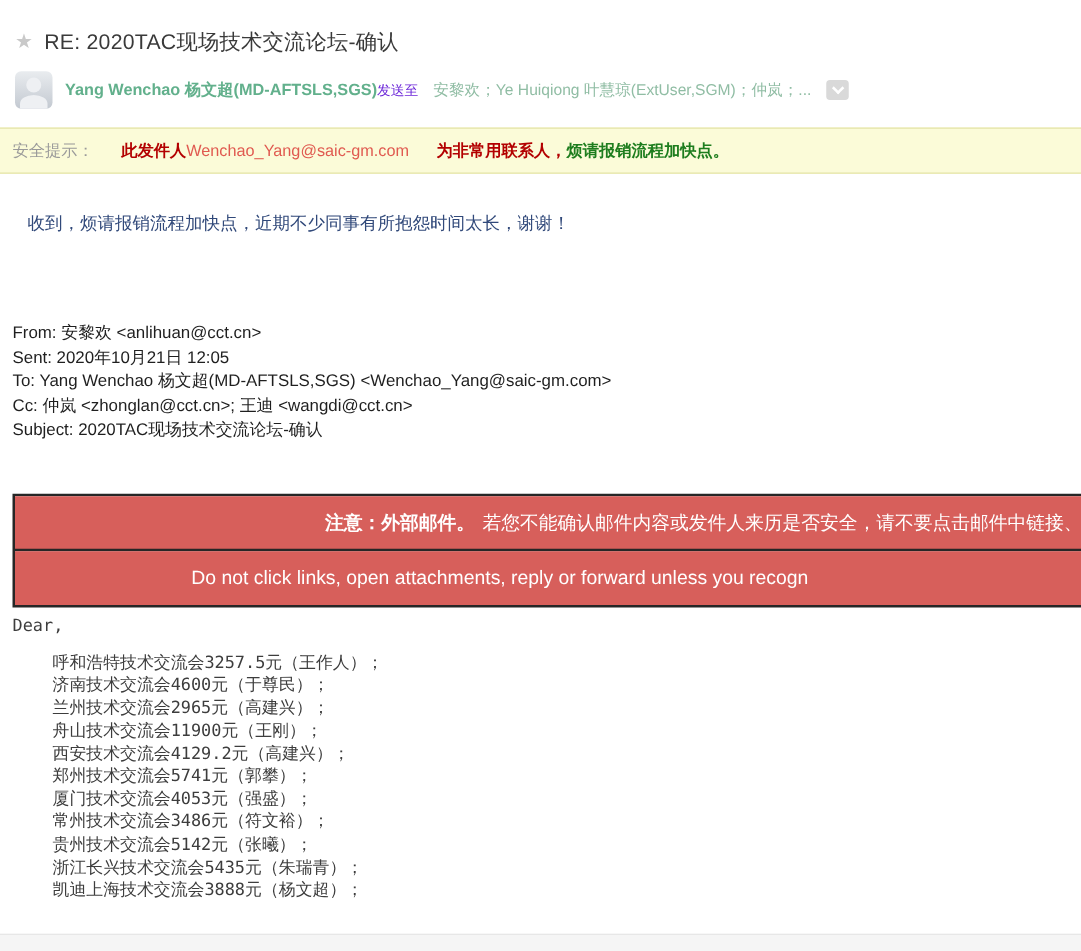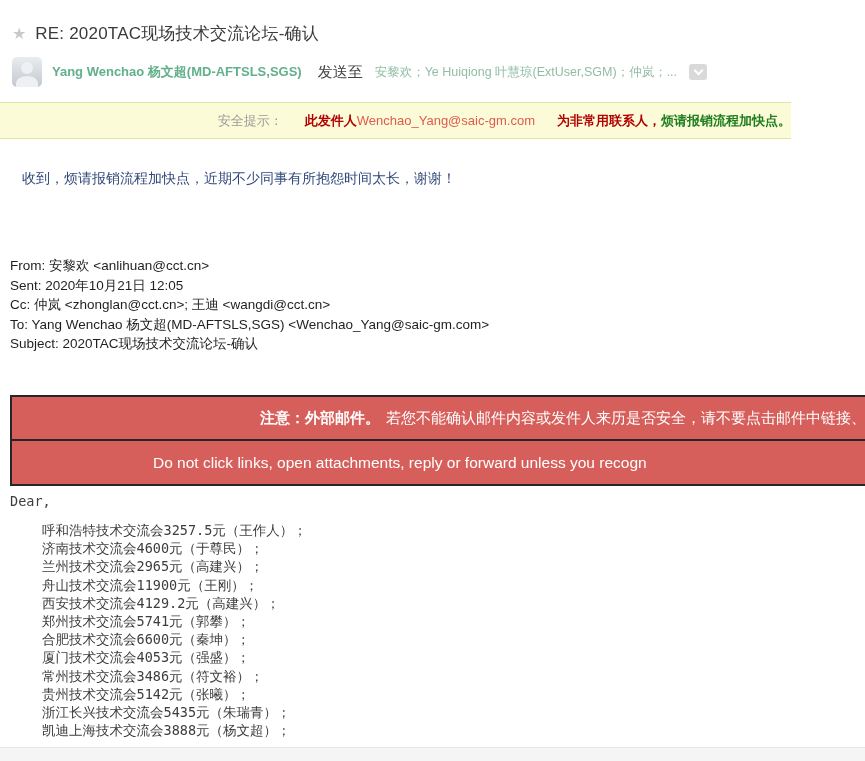--- a/index.html
+++ b/index.html
@@ -48,22 +48,22 @@
     width: 22px; height: 14px; border-radius: 50% 50% 0 0;
     background: #eef0f3;
   }
   .sender-name {
     margin-left: 10px;
     font-size: 13px; font-weight: bold; color: #62b08c;
     cursor: pointer;
     text-align: right;
   }
   .sent-to-label {
-    margin-left: 16px;
-    font-size: 15px; color: #404040;
+    margin-left: 0;
+    font-size: 11px; color: #6d28d9;
   }
   .recipients {
     margin-left: 12px;
     font-size: 12.5px; color: #90bda4;
     cursor: pointer;
   }
   .expand-btn {
     margin-left: 12px;
     width: 18px; height: 16px; border-radius: 3px;
     background: #d9d9d9; border: none;
@@ -72,27 +72,27 @@
   }
   .chevron {
     width: 7px; height: 7px;
     border-right: 2px solid #fff; border-bottom: 2px solid #fff;
     transform: rotate(45deg); margin-top: -3px;
   }
 
   
   .security-bar {
     position: absolute; top: 102px; left: 0;
-    width: 791px; height: 37px;
+    width: 865px; height: 37px;
     background: #fbfbd8;
     border-top: 1px solid #e3e3a6;
     border-bottom: 1px solid #e3e3a6;
     display: flex; align-items: center;
     padding-left: 10px;
-    font-size: 13px; white-space: nowrap; justify-content: flex-end;
+    font-size: 13px; white-space: nowrap;
   }
   .sec-label { color: #9a9a9a; }
   .sec-strong { color: #b30000; font-weight: bold; padding-left: 22px; }
   .sec-email { color: #e05a50; }
   .sec-green { color: #1e7d1e; font-weight: bold; }
 
   
   .reply-text {
     position: absolute; top: 170px; left: 22px;
     font-size: 14px; color: #31497a; white-space: nowrap;
@@ -174,22 +174,22 @@
     <span class="sec-email">Wenchao_Yang@saic-gm.com</span>
     <span class="sec-strong">为非常用联系人，</span>
     <span class="sec-green">烦请报销流程加快点。</span>
   </div>
 
   <div class="reply-text">收到，烦请报销流程加快点，近期不少同事有所抱怨时间太长，谢谢！</div>
 
   <div class="quoted-headers">
     <div><span class="qh-label">From:</span><span> 安黎欢 &lt;anlihuan@cct.cn&gt;</span></div>
     <div><span class="qh-label">Sent:</span><span> 2020年10月21日 12:05</span></div>
+    <div><span class="qh-label">To:</span><span> Yang Wenchao 杨文超(MD-AFTSLS,SGS) &lt;Wenchao_Yang@saic-gm.com&gt;</span></div>
     <div><span class="qh-label">Cc:</span><span> 仲岚 &lt;zhonglan@cct.cn&gt;; 王迪 &lt;wangdi@cct.cn&gt;</span></div>
-    <div><span class="qh-label">To:</span><span> Yang Wenchao 杨文超(MD-AFTSLS,SGS) &lt;Wenchao_Yang@saic-gm.com&gt;</span></div>
     <div><span class="qh-label">Subject:</span><span> 2020TAC现场技术交流论坛-确认</span></div>
   </div>
 
   <div class="banners">
     <div class="banner-row banner-zh">
       <span class="banner-bold">注意：外部邮件。</span>
       <span>若您不能确认邮件内容或发件人来历是否安全，请不要点击邮件中链接、不要打</span>
     </div>
     <div class="banner-row banner-en">
       <span>Do not click links, open attachments, reply or forward unless you recogn</span>
@@ -197,21 +197,20 @@
   </div>
 
   <div class="greeting">Dear,</div>
   <div class="expense-list">
     <div>呼和浩特技术交流会3257.5元（王作人）；</div>
     <div>济南技术交流会4600元（于尊民）；</div>
     <div>兰州技术交流会2965元（高建兴）；</div>
     <div>舟山技术交流会11900元（王刚）；</div>
     <div>西安技术交流会4129.2元（高建兴）；</div>
     <div>郑州技术交流会5741元（郭攀）；</div>
-    <div>合肥技术交流会6600元（秦坤）；</div>
     <div>厦门技术交流会4053元（强盛）；</div>
     <div>常州技术交流会3486元（符文裕）；</div>
     <div>贵州技术交流会5142元（张曦）；</div>
     <div>浙江长兴技术交流会5435元（朱瑞青）；</div>
     <div>凯迪上海技术交流会3888元（杨文超）；</div>
   </div>
 
   <div class="footer-bar"></div>
 
 </div>

